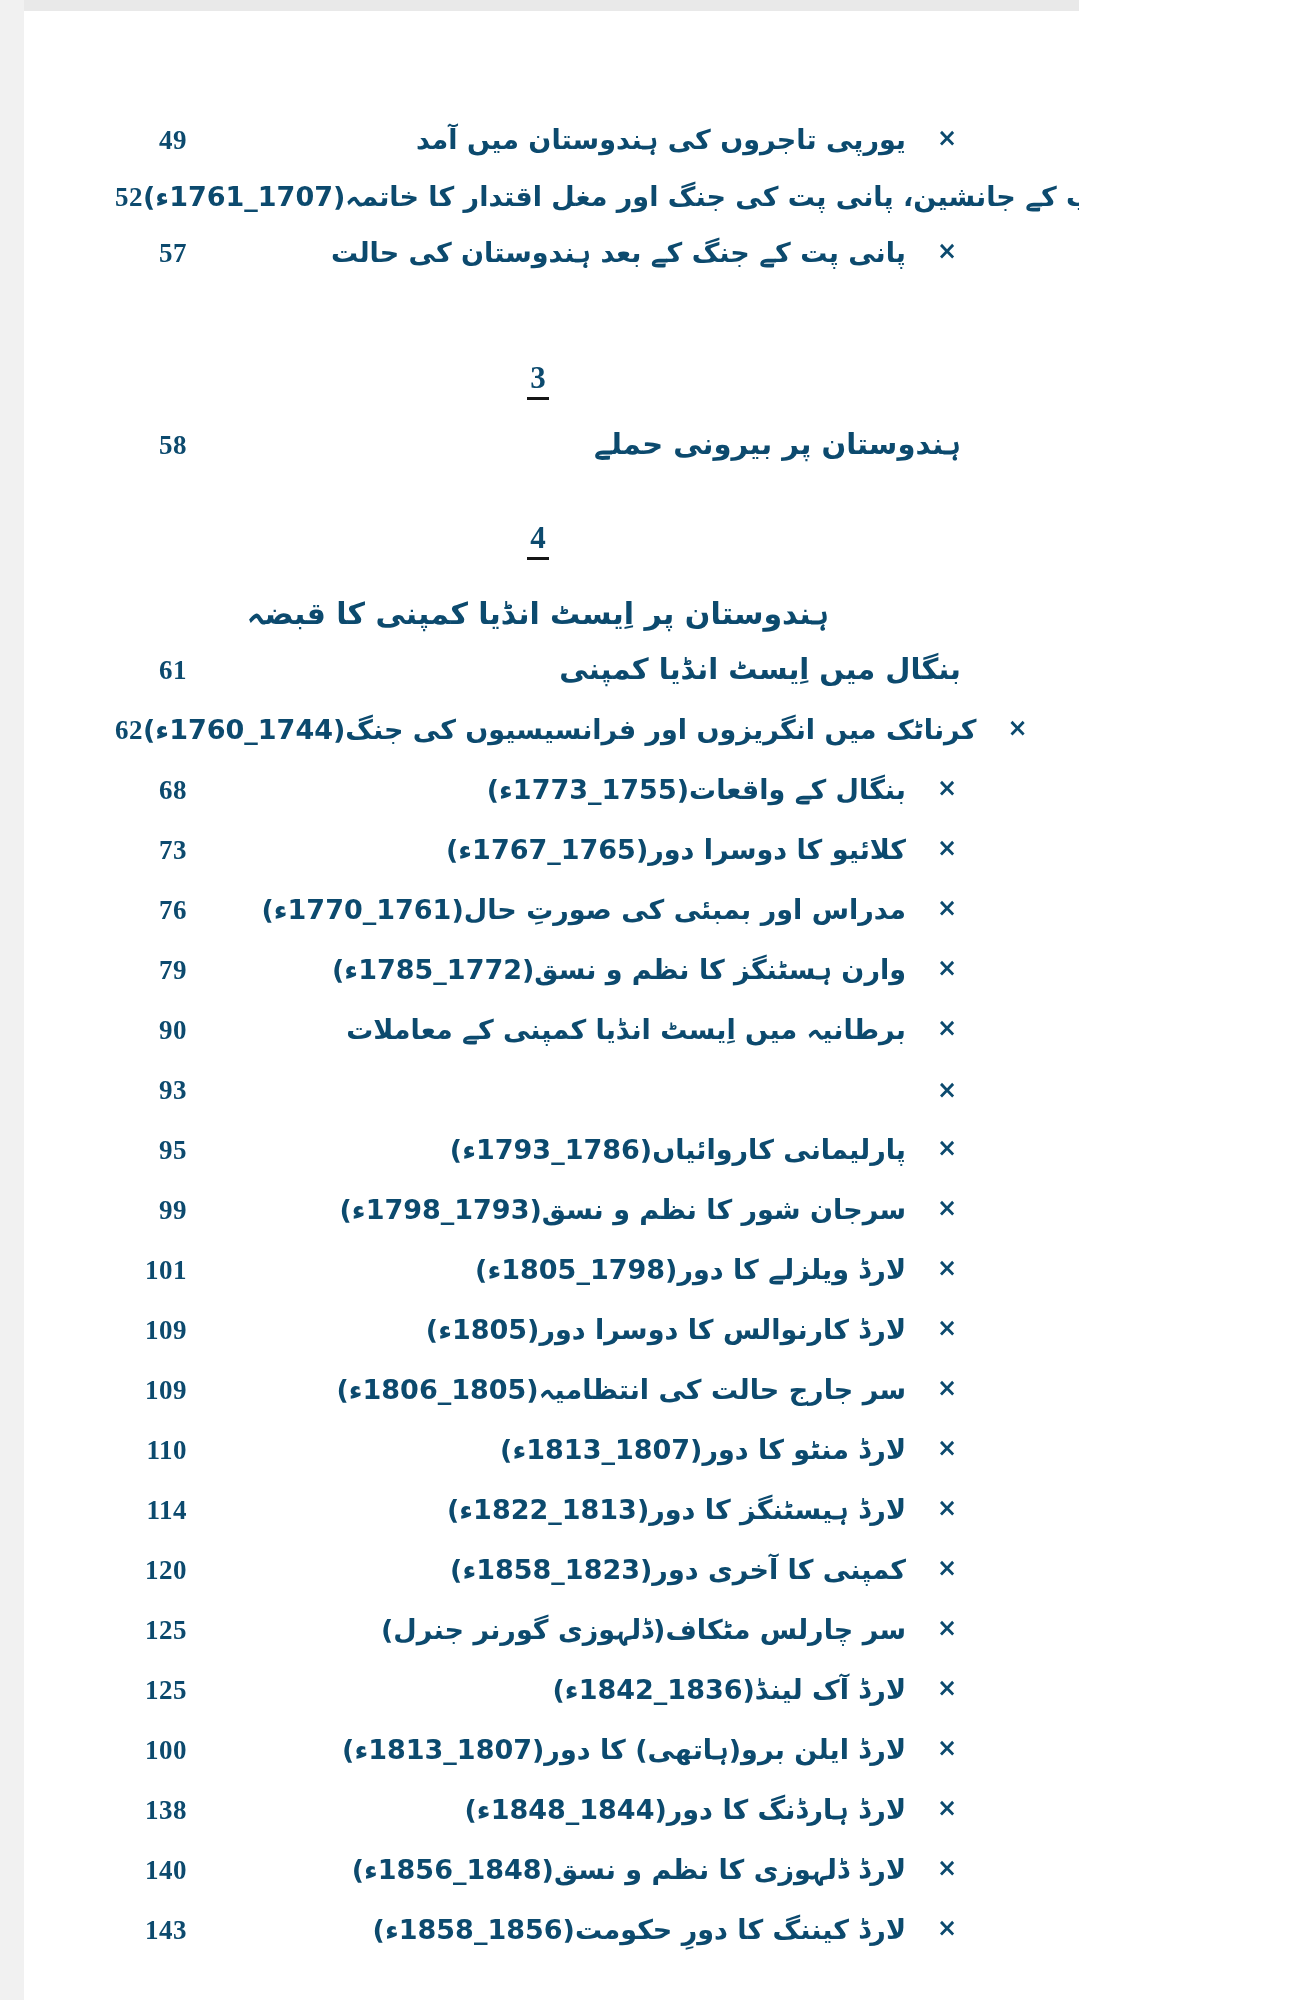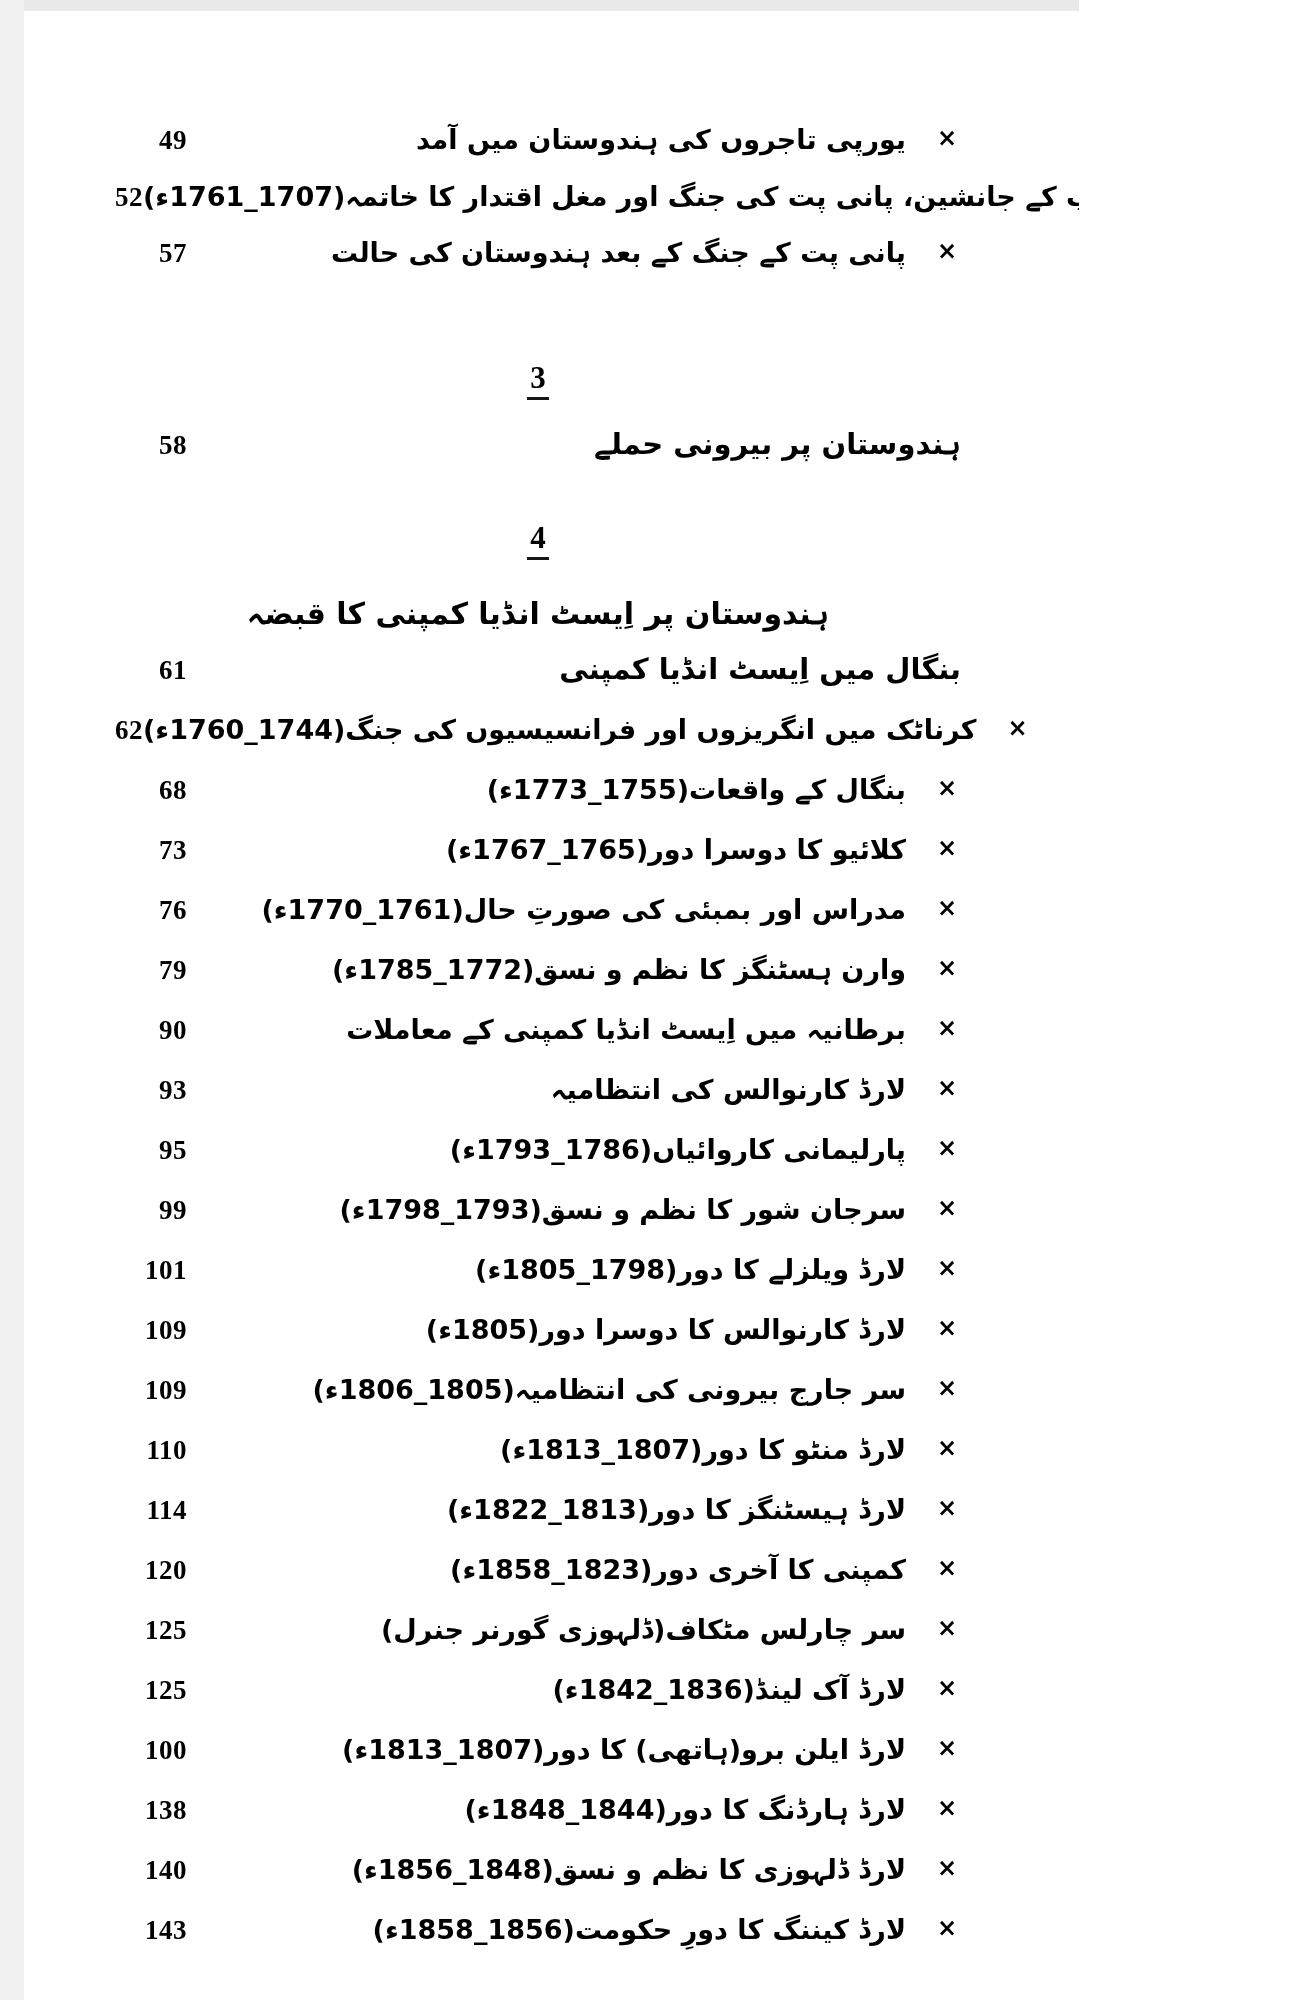--- a/index.html
+++ b/index.html
@@ -1,20 +1,20 @@
 <!DOCTYPE html>
 <html lang="ur"><head>
 <meta charset="utf-8">
 <style>
   html,body{margin:0;padding:0;background:#ffffff;}
   .page{
     position:relative;
     width:1079px;height:2000px;
     background:#ffffff;
-    color:#000000;
+    color:#0c4a6e;
     overflow:hidden;
   }
   
   .edge-top{position:absolute;top:0;left:0;right:0;height:11px;background:#e9e9e9;}
   .edge-left{position:absolute;top:0;left:0;bottom:0;width:24px;background:#f1f1f1;}
 
   .row{
     position:absolute;left:115px;right:118px;height:56px;
     display:flex;align-items:center;
   }
@@ -154,21 +154,20 @@
     <span class="fill"></span>
     <span class="entry">
       <span class="urdu" dir="rtl">برطانیہ میں اِیسٹ انڈیا کمپنی کے معاملات</span>
       <span class="cross">×</span>
     </span>
   </div>
   <div class="row" style="top:1062px">
     <span class="pg">93</span>
     <span class="fill"></span>
     <span class="entry">
-      <span class="urdu" dir="rtl">لارڈ کارنوالس کی انتظامیہ</span>
       <span class="cross">×</span>
     </span>
   </div>
   <div class="row" style="top:1122px">
     <span class="pg">95</span>
     <span class="fill"></span>
     <span class="entry">
       <span class="urdu" dir="rtl">پارلیمانی کاروائیاں(1786_1793ء)</span>
       <span class="cross">×</span>
     </span>
@@ -194,21 +193,21 @@
     <span class="fill"></span>
     <span class="entry">
       <span class="urdu" dir="rtl">لارڈ کارنوالس کا دوسرا دور(1805ء)</span>
       <span class="cross">×</span>
     </span>
   </div>
   <div class="row" style="top:1362px">
     <span class="pg">109</span>
     <span class="fill"></span>
     <span class="entry">
-      <span class="urdu" dir="rtl">سر جارج بیرونی کی انتظامیہ(1805_1806ء)</span>
+      <span class="urdu" dir="rtl">سر جارج حالت کی انتظامیہ(1805_1806ء)</span>
       <span class="cross">×</span>
     </span>
   </div>
   <div class="row" style="top:1422px">
     <span class="pg">110</span>
     <span class="fill"></span>
     <span class="entry">
       <span class="urdu" dir="rtl">لارڈ منٹو کا دور(1807_1813ء)</span>
       <span class="cross">×</span>
     </span>

